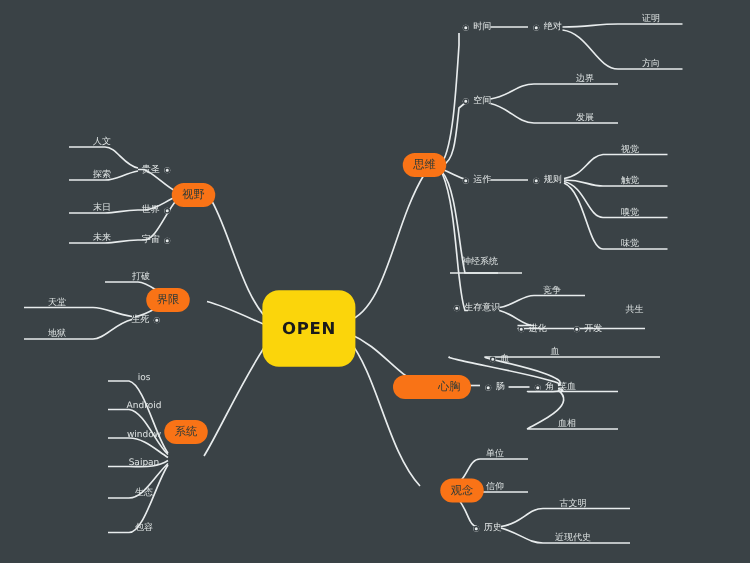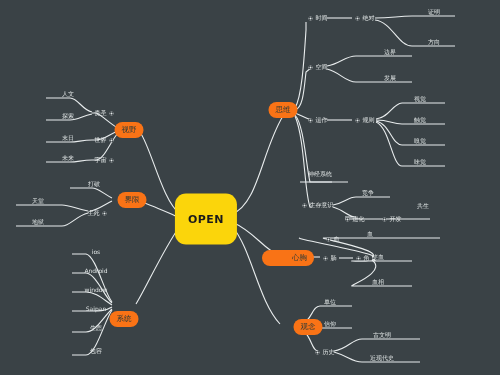--- a/index.html
+++ b/index.html
@@ -139,22 +139,22 @@
     <path d="M112,309 C104,316 96,332 86,332 L72,332"></path>
     <path d="M112,310 C104,322 96,355 86,355 L72,355"></path>
   </svg>
 
   <div class="node central" style="left:206px;top:219px;">OPEN</div>
 
   <div class="node branch" style="left:283px;top:110px;">思维</div>
   <div class="node branch" style="left:288px;top:258px;padding-left:30px;">心胸</div>
   <div class="node branch" style="left:288px;top:327px;margin-left:20px;">观念</div>
   <div class="node branch" style="left:129px;top:130px;">视野</div>
-  <div class="node branch" style="left:132px;top:200px;">界限</div>
-  <div class="node branch" style="left:124px;top:319px;">系统</div>
+  <div class="node branch" style="left:112px;top:200px;">界限</div>
+  <div class="node branch" style="left:124px;top:288px;">系统</div>
 
   <div class="node sub" style="left:318px;top:18px;">
     <span class="dot"></span>
     <span>时间</span>
   </div>
   <div class="node sub" style="left:365px;top:18px;">
     <span class="dot"></span>
     <span>绝对</span>
   </div>
   <div class="node sub" style="left:318px;top:67px;">

